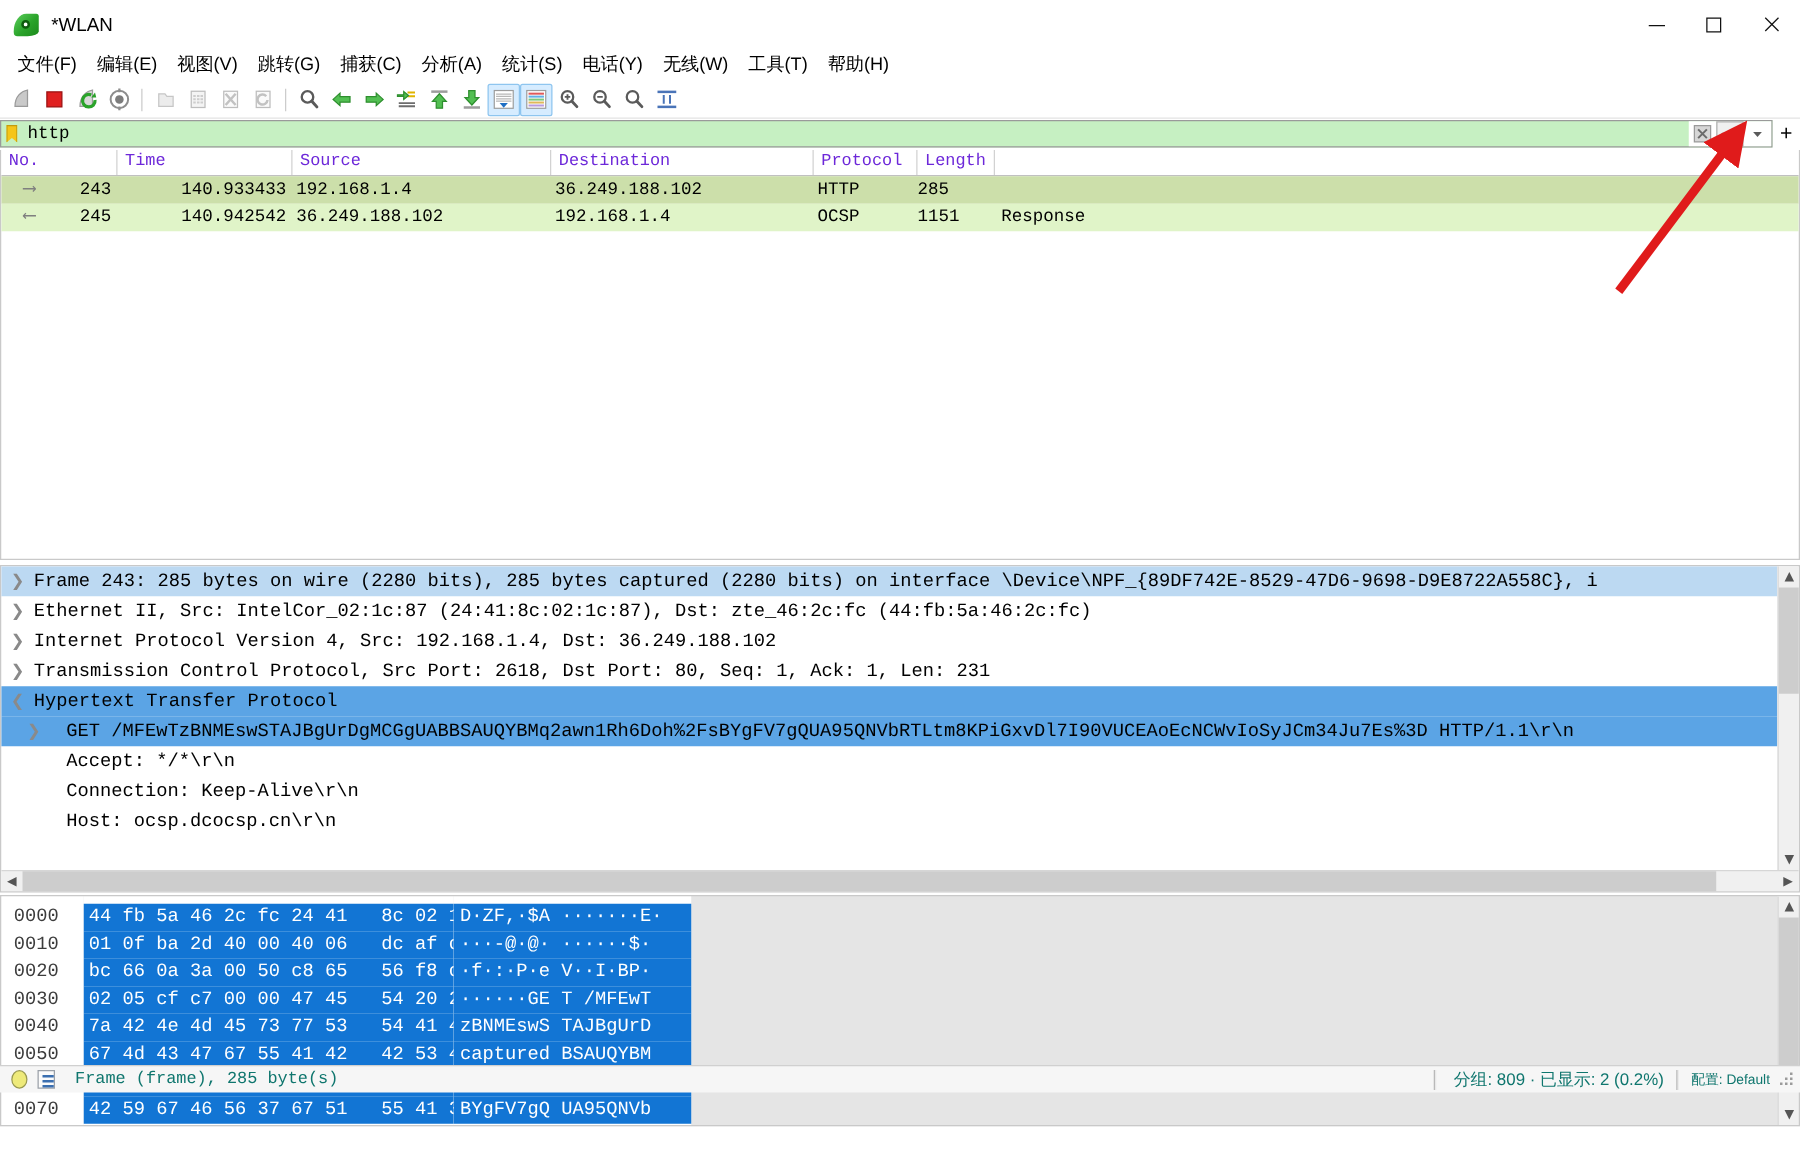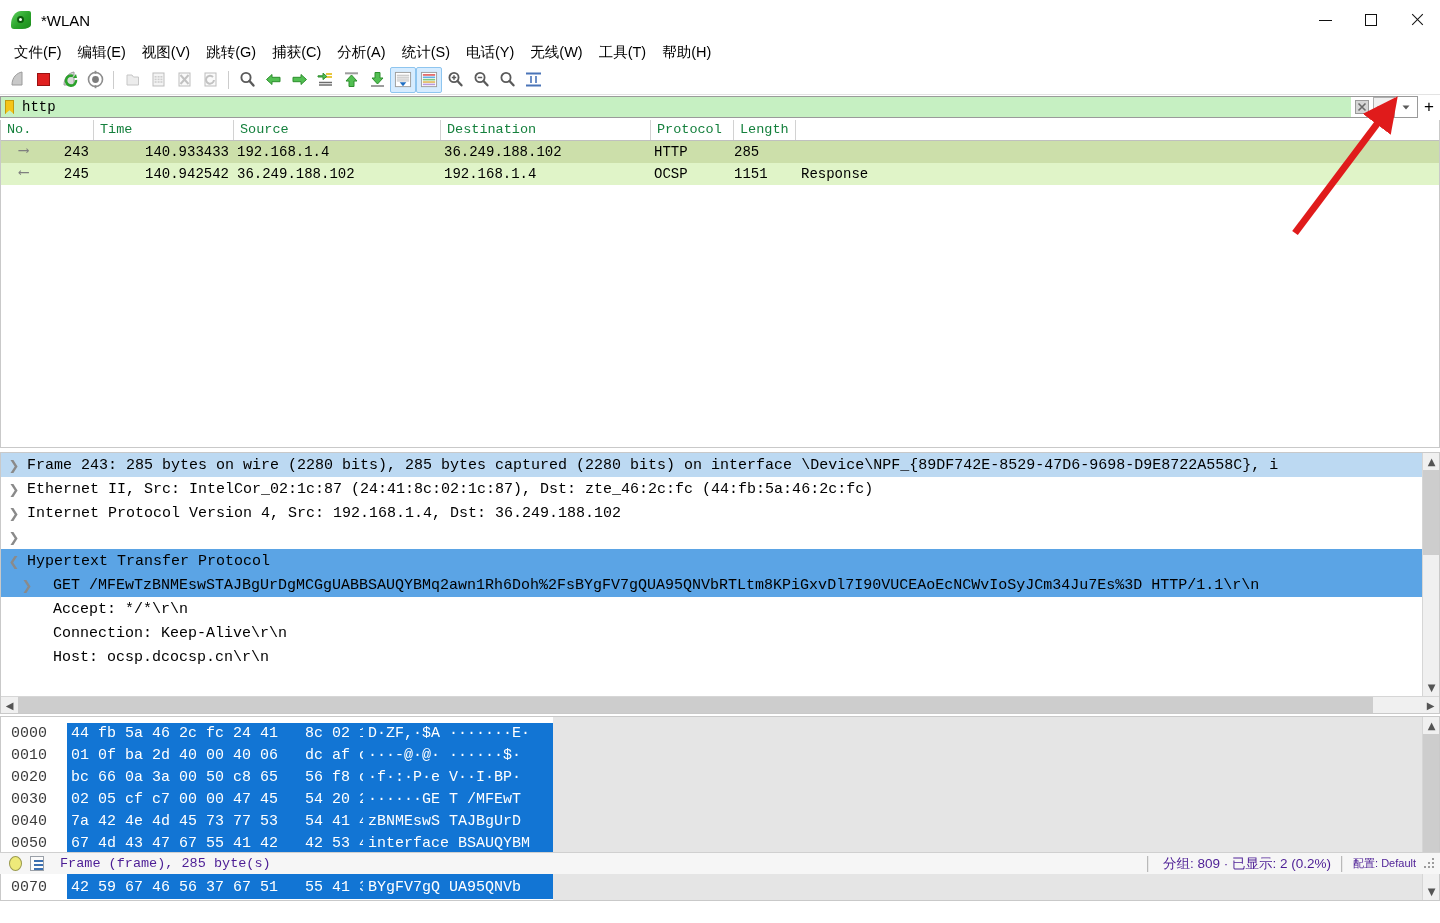--- a/index.html
+++ b/index.html
@@ -112,21 +112,21 @@
   }
 
   
   .packet-list {
     position: absolute; left: 0; top: 120px; width: 1440px; height: 328px;
     background: #ffffff; border: 1px solid #c9c9c9; border-top: none;
     overflow: hidden;
   }
   .plist-head { display: flex; height: 21px; background: #ffffff; border-bottom: 1px solid #c0c0c0; }
   .pl-col {
-    font-family: "Liberation Mono", monospace; font-size: 13.5px; color: #15803d;
+    font-family: "Liberation Mono", monospace; font-size: 13.5px; color: #6d28d9;
     padding-left: 6px; line-height: 20px; border-right: 1px solid #d2d2d2;
     overflow: hidden; white-space: nowrap; flex: 0 0 auto;
   }
   .pl-col.no   { width: 93px; }
   .pl-col.time { width: 140px; }
   .pl-col.src  { width: 207px; }
   .pl-col.dst  { width: 210px; }
   .pl-col.proto{ width: 83px; }
   .pl-col.len  { width: 62px; }
   .pl-col.info { flex: 1 1 auto; border-right: none; }
@@ -208,21 +208,21 @@
   .hex-vscroll {
     position: absolute; right: 0; top: 0; width: 17px; bottom: 0; background: #f0f0f0;
     border-left: 1px solid #d6d6d6;
   }
   .hex-vthumb { position: absolute; left: 0; top: 17px; width: 17px; height: 120px; background: #cdcdcd; }
 
   
   .statusbar {
     position: absolute; left: 0; top: 852px; width: 1440px; height: 22px;
     background: #f6f6f6; border-top: 1px solid #d0d0d0; display: flex; align-items: center;
-    font-family: "Liberation Mono", monospace; font-size: 13.5px; color: #4c1d95;
+    font-family: "Liberation Mono", monospace; font-size: 13.5px; color: #0f766e;
   }
   .sb-bulb {
     width: 13px; height: 15px; margin-left: 9px; border-radius: 50%;
     background: #eeea7a; border: 1px solid #9a9a50; flex: 0 0 auto;
   }
   .sb-note {
     width: 14px; height: 15px; margin-left: 8px; background: #fbfbfb;
     border: 1px solid #9aa0a8; position: relative; flex: 0 0 auto;
   }
   .sb-note:after {
@@ -516,20 +516,21 @@
         <div class="dtext">Ethernet II, Src: IntelCor_02:1c:87 (24:41:8c:02:1c:87), Dst: zte_46:2c:fc (44:fb:5a:46:2c:fc)</div>
       </div>
 
       <div class="drow">
         <div class="twisty">❯</div>
         <div class="dtext">Internet Protocol Version 4, Src: 192.168.1.4, Dst: 36.249.188.102</div>
       </div>
 
       <div class="drow">
         <div class="twisty">❯</div>
+        <div class="dtext">Transmission Control Protocol, Src Port: 2618, Dst Port: 80, Seq: 1, Ack: 1, Len: 231</div>
       </div>
 
       <div class="drow sel-blue">
         <div class="twisty">❮</div>
         <div class="dtext">Hypertext Transfer Protocol</div>
       </div>
 
       <div class="drow sel-blue">
         <div class="twisty ind">❯</div>
         <div class="dtext">GET /MFEwTzBNMEswSTAJBgUrDgMCGgUABBSAUQYBMq2awn1Rh6Doh%2FsBYgFV7gQUA95QNVbRTLtm8KPiGxvDl7I90VUCEAoEcNCWvIoSyJCm34Ju7Es%3D HTTP/1.1\r\n</div>
@@ -588,21 +589,21 @@
         <div class="hex-line">67 4d 43 47 67 55 41 42   42 53 41 55 51 59 42 4d</div>
         <div class="hex-line">71 32 61 77 6e 31 52 68   36 44 6f 68 25 32 46 73</div>
         <div class="hex-line">42 59 67 46 56 37 67 51   55 41 39 35 51 4e 56 62</div>
       </div>
       <div class="hex-asc-col">
         <div class="hex-line">D·ZF,·$A ·······E·</div>
         <div class="hex-line">···-@·@· ······$·</div>
         <div class="hex-line">·f·:·P·e V··I·BP·</div>
         <div class="hex-line">······GE T /MFEwT</div>
         <div class="hex-line">zBNMEswS TAJBgUrD</div>
-        <div class="hex-line">interface BSAUQYBM</div>
+        <div class="hex-line">captured BSAUQYBM</div>
         <div class="hex-line">q2awn1Rh 6Doh%2Fs</div>
         <div class="hex-line">BYgFV7gQ UA95QNVb</div>
       </div>
     </div>
     <div class="hex-vscroll">
       <div class="vsb-arrow">▲</div>
       <div class="hex-vthumb"></div>
       <div class="vsb-arrow" style="position:absolute;bottom:0;left:0;">▼</div>
     </div>
   </div>

